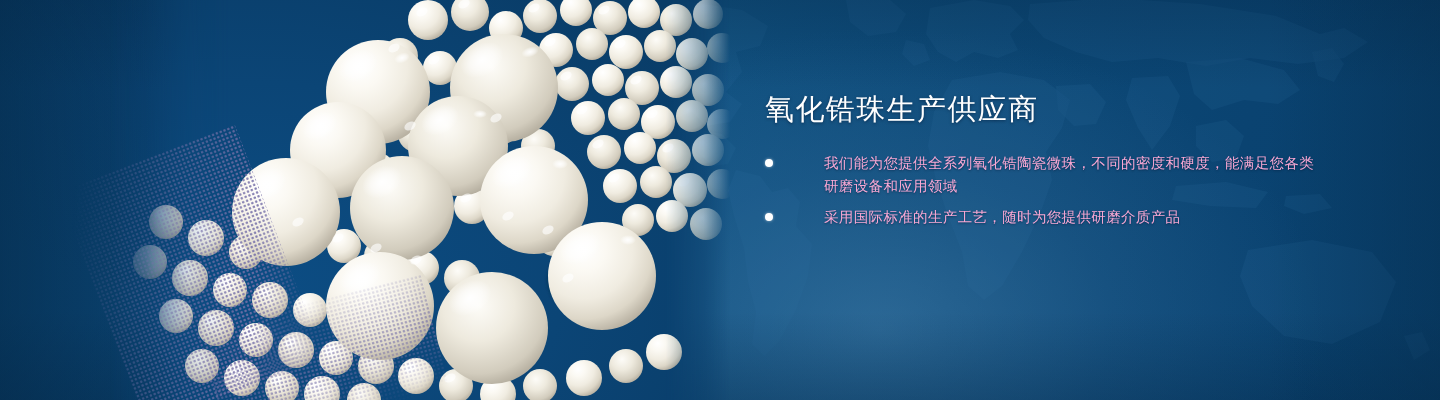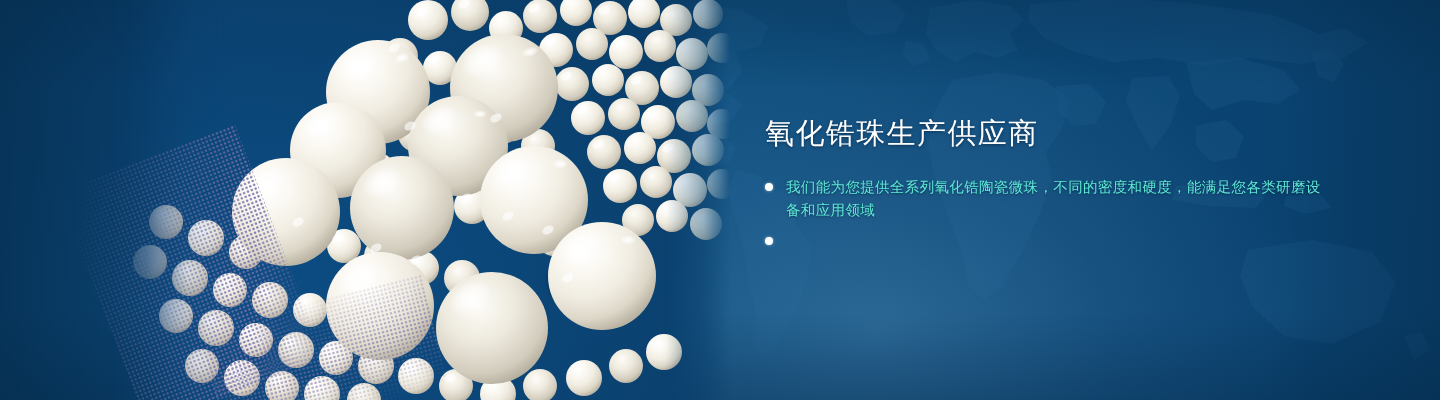--- a/index.html
+++ b/index.html
@@ -66,21 +66,21 @@
   .halftone.b {
     left:210px; top:300px; width:230px; height:120px;
     transform:rotate(-14deg);
     -webkit-mask-image:linear-gradient(170deg, rgba(0,0,0,0) 10%, rgba(0,0,0,0.7) 55%, rgba(0,0,0,0) 95%);
     mask-image:linear-gradient(170deg, rgba(0,0,0,0) 10%, rgba(0,0,0,0.7) 55%, rgba(0,0,0,0) 95%);
   }
 
   
   #copy {
     position:absolute;
-    left:765px; top:116px;
+    left:765px; top:92px;
     width:560px;
   }
   #headline {
     font-size:29px;
     font-weight:400;
     color:#ffffff;
     letter-spacing:1.4px;
     line-height:1.18;
     text-shadow:0 1px 3px rgba(0,20,45,0.55);
     white-space:nowrap;
@@ -97,23 +97,24 @@
     width:8px; height:8px;
     border-radius:50%;
     background:#ffffff;
     margin-top:7px;
     margin-right:13px;
     box-shadow:0 0 3px rgba(255,255,255,0.55);
   }
   .btext {
     font-size:14.5px;
     line-height:22.5px;
-    color:#5eead4;
+    color:#f9a8d4;
     letter-spacing:0.35px;
     text-shadow:0 1px 2px rgba(0,20,45,0.5);
+    margin-left:38px;
   }
 </style>
 </head>
 <body>
 
 <div id="banner">
 
   <div class="bg-base"></div>
 
   <div class="bg-map">
@@ -389,17 +390,18 @@
 
     <h1 id="headline">氧化锆珠生产供应商</h1>
 
     <ul id="bullets">
       <li class="bullet">
         <span class="dot"></span>
         <span class="btext">我们能为您提供全系列氧化锆陶瓷微珠，不同的密度和硬度，能满足您各类研磨设备和应用领域</span>
       </li>
       <li class="bullet">
         <span class="dot"></span>
+        <span class="btext">采用国际标准的生产工艺，随时为您提供研磨介质产品</span>
       </li>
     </ul>
 
   </div>
 </div>
 
 </body></html>

